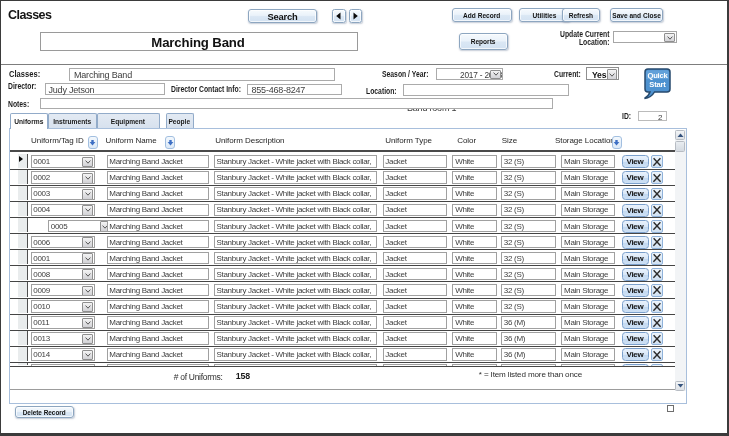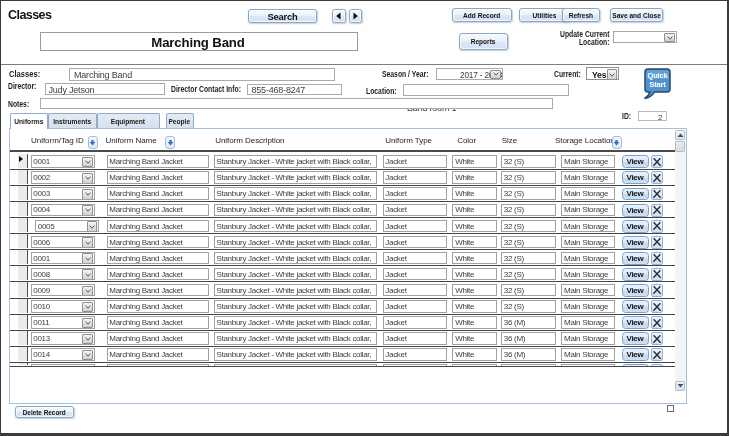--- a/index.html
+++ b/index.html
@@ -354,21 +354,21 @@
       </div>
   <div class="viewbtn">View</div>
   <div class="xbtn">
         <svg width="10" height="10" viewBox="0 0 10 10">
           <path d="M1.6 1.2 L8.6 8.8 M8.4 1.2 L1.4 8.8" stroke="#2c2c2c" stroke-width="1.4" fill="none"></path>
         </svg>
       </div>
 </div>
 <div class="row" style="top:89.32px;height:16.08px;">
   <div class="selcell"></div>
-  <div class="cb fb" style="left:25px;width:64px;">
+  <div class="cb fb" style="left:38px;width:64px;">
         <span class="ct">0005</span>
         <span class="dd">
           <svg width="6" height="4" viewBox="0 0 6 4">
             <path d="M0.6 0.6 L3 3.2 L5.4 0.6" fill="none" stroke="#555" stroke-width="1"></path>
           </svg>
         </span>
       </div>
   <div class="cb" style="left:96.5px;width:102px;">
         <span class="ct">Marching Band Jacket</span>
       </div>
@@ -681,20 +681,25 @@
   <div class="cb" style="left:96.5px;width:102px;"></div>
   <div class="cb" style="left:203.7px;width:163.6px;"></div>
   <div class="cb" style="left:372.5px;width:64.9px;"></div>
   <div class="cb" style="left:442.4px;width:44.4px;"></div>
   <div class="cb" style="left:491px;width:55px;"></div>
   <div class="cb" style="left:551.3px;width:53.5px;"></div>
   <div class="viewbtn">&nbsp;</div>
   <div class="xbtn"></div>
 </div>
 
+  <div class="footer">
+    <span style="position:absolute;left:163.8px;top:3.2px;font-size:8.5px;letter-spacing:-0.3px;color:#2e2e2e;">#&nbsp;of&nbsp;Uniforms:</span>
+    <span style="position:absolute;left:225.8px;top:2.8px;font-size:8.8px;font-weight:bold;letter-spacing:-0.2px;color:#1a1a1a;">158</span>
+    <span style="position:absolute;left:468.8px;top:1.6px;font-size:8.1px;letter-spacing:-0.15px;color:#2e2e2e;">* = Item listed more than once</span>
+  </div>
 
   <div class="sbar">
     <div class="sbtn" style="top:0.5px;">
         <svg width="7" height="5" viewBox="0 0 7 5">
           <path d="M3.5 0.5 L6.5 4 L0.5 4 Z" fill="#33517c"></path>
         </svg>
       </div>
     <div class="sthumb"></div>
     <div class="sbtn" style="top:251px;">
         <svg width="7" height="5" viewBox="0 0 7 5">

